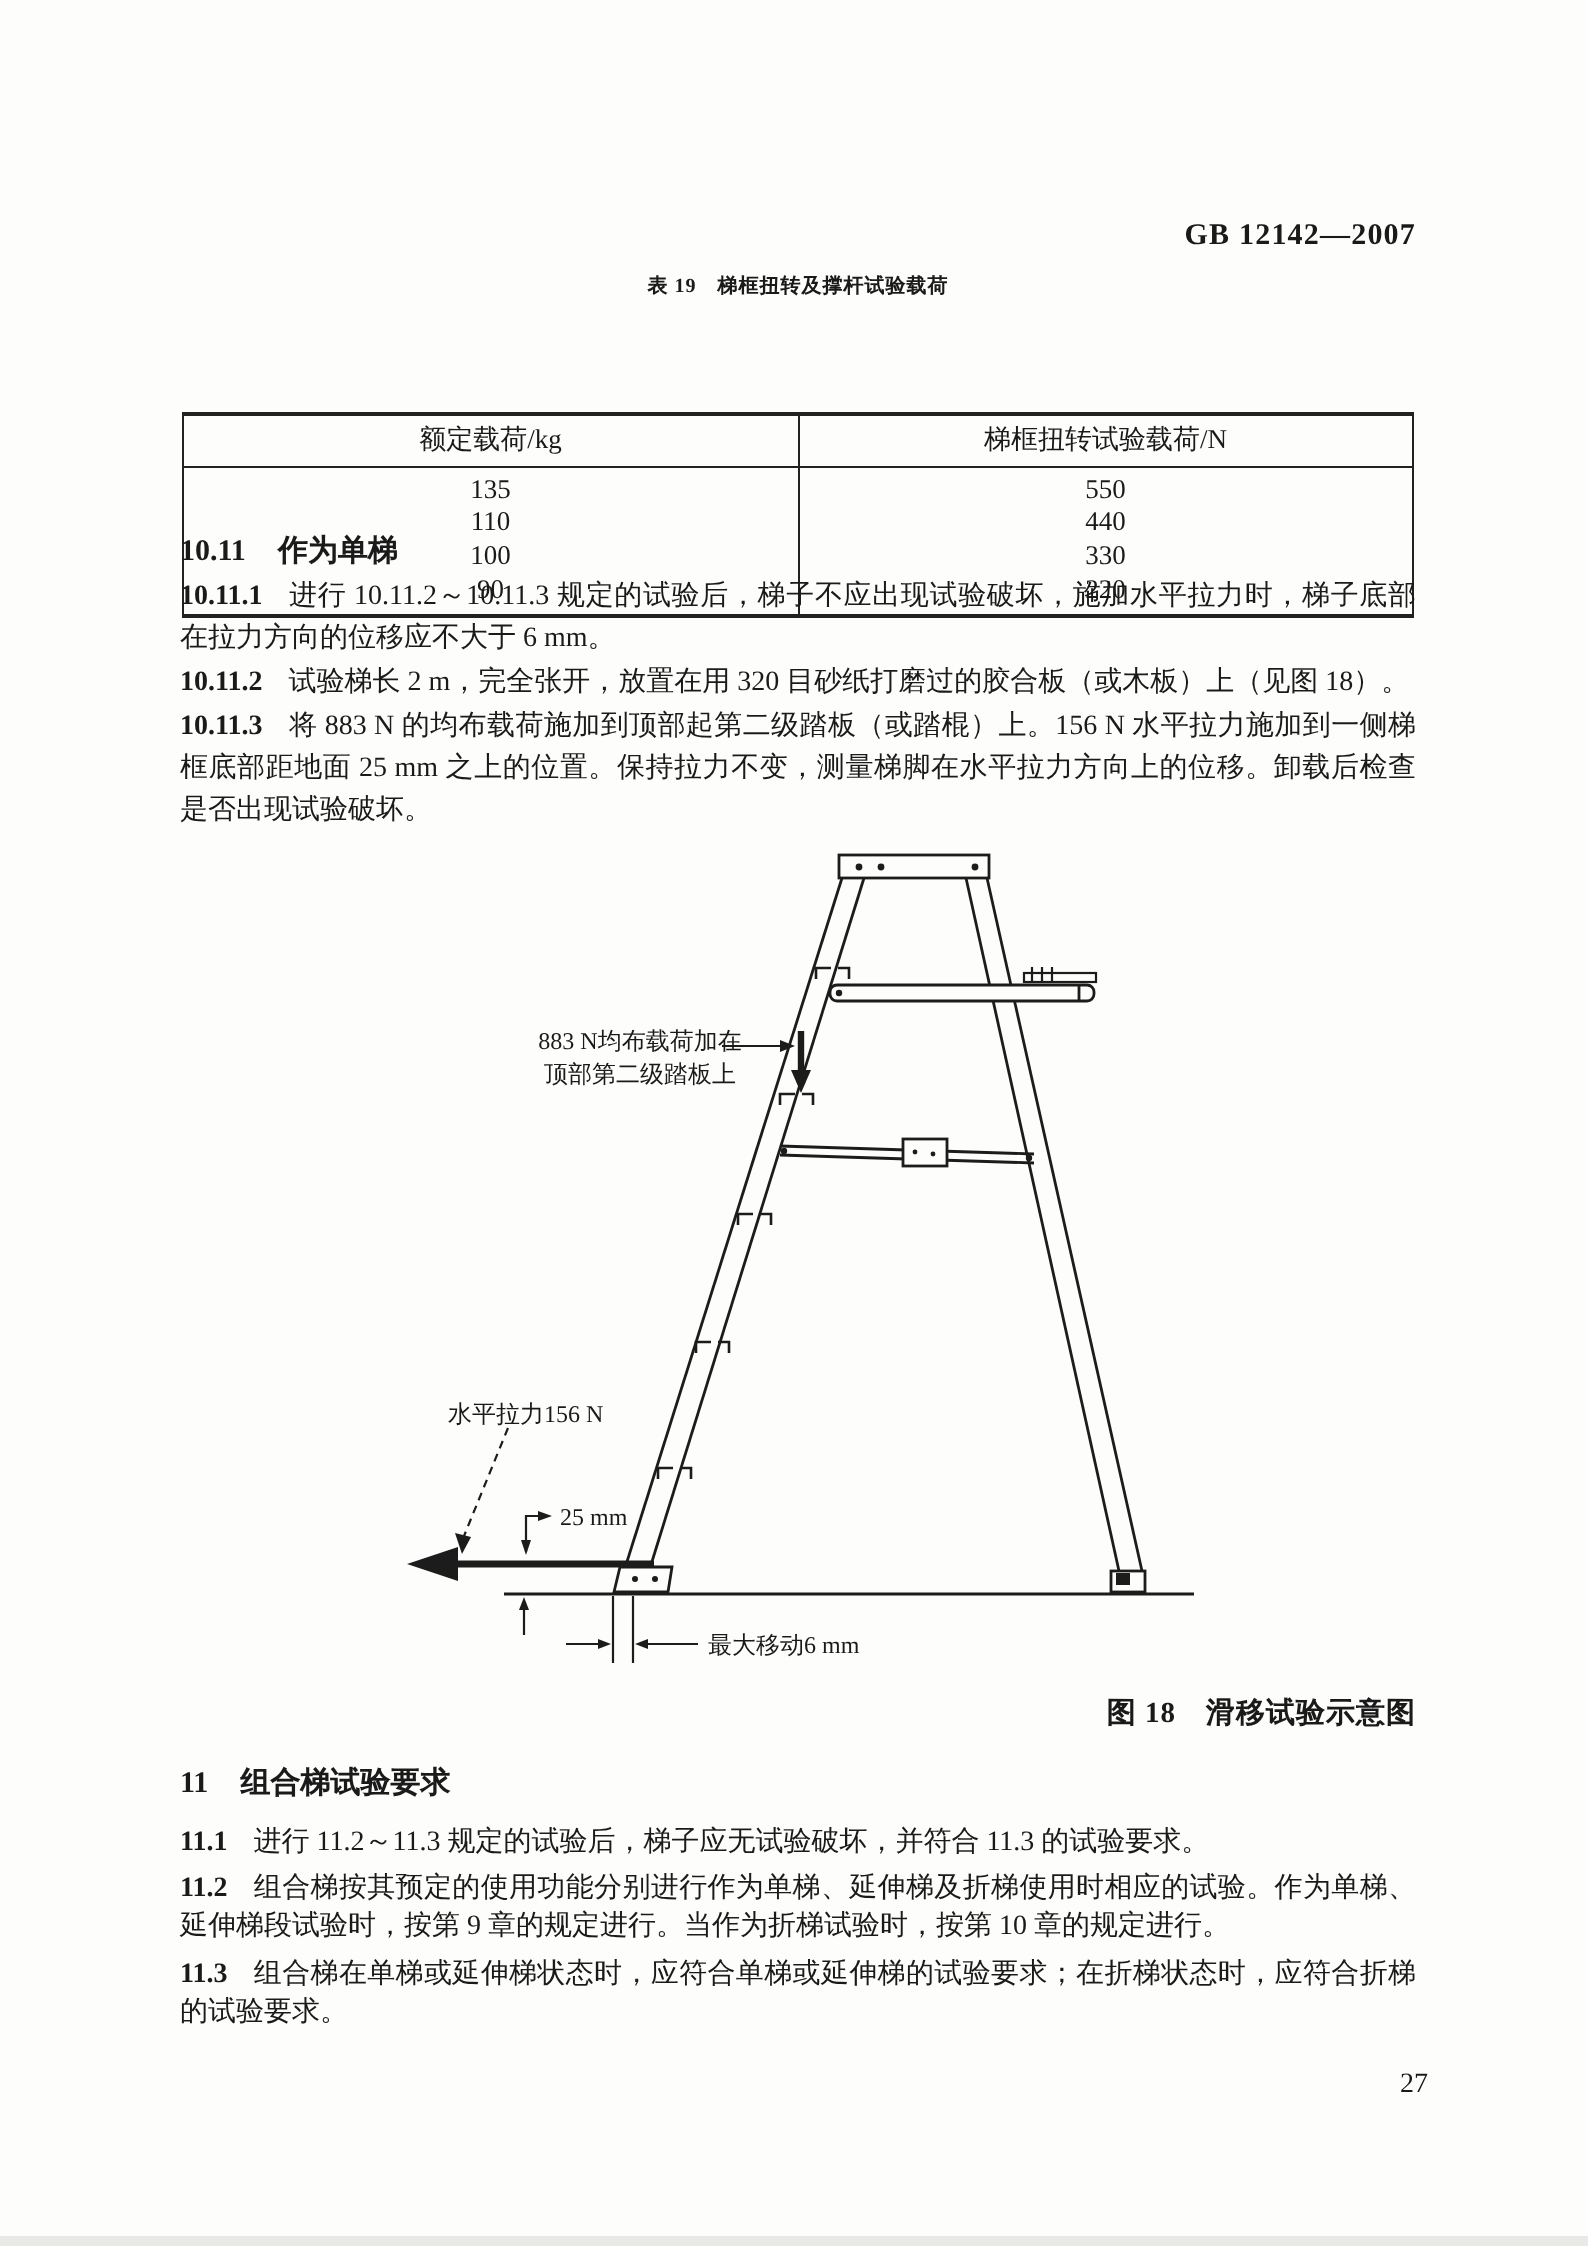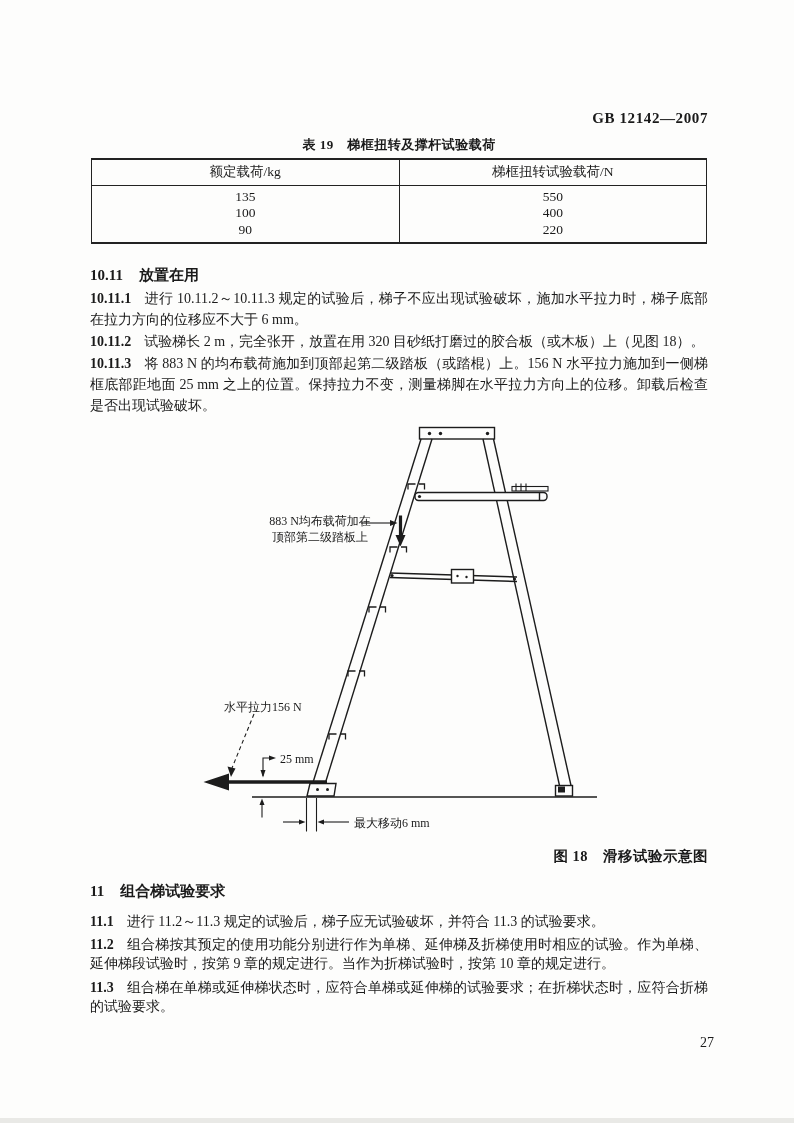--- a/index.html
+++ b/index.html
@@ -13,29 +13,29 @@
   }
   .abs { position:absolute; }
   .content-col { left:90px; width:618px; }
 
   .doc-number {
     top:98px; text-align:right;
     font-weight:bold; font-size:15px; letter-spacing:0.6px;margin-top:12px;
   }
   .table-title {
     top:136px; text-align:center;
-    font-weight:bold; font-size:13px; letter-spacing:0.5px;
+    font-weight:bold; font-size:10px; letter-spacing:0.5px;
   }
   table.t19 {
     position:absolute; top:158px; left:91px; width:616px;
     border-collapse:collapse; table-layout:fixed;
     font-size:13.5px;
   }
   table.t19 th, table.t19 td { text-align:center; font-weight:normal; }
-  table.t19 { border:1.6px solid #222; border-top-width:2px; border-bottom-width:2px; }
+  table.t19 { border:1.6px solid #222; border-top-width:2px; border-bottom-width:2px;margin-top:48px; }
   table.t19 th {
     height:26px; border-bottom:1.5px solid #222;
     font-size:13.5px;
   }
   table.t19 th + th, table.t19 td + td { border-left:1.4px solid #222; }
   table.t19 td { height:17px; padding:0; }
   table.t19 tr.first td { padding-top:3px; }
   table.t19 tr.last td { padding-bottom:4px; }
 
   .heading {
@@ -78,32 +78,36 @@
       <th>额定载荷/kg</th>
       <th>梯框扭转试验载荷/N</th>
     </tr>
   </thead>
   <tbody>
     <tr class="first">
       <td>135</td>
       <td>550</td>
     </tr>
     <tr>
+      <td>110</td>
+      <td>440</td>
+    </tr>
+    <tr>
       <td>100</td>
-      <td>400</td>
+      <td>330</td>
     </tr>
     <tr class="last">
       <td>90</td>
       <td>220</td>
     </tr>
   </tbody>
 </table>
 
 <h2 class="abs content-col heading" style="top:266px;">
-  <span class="cnum">10.11</span><span>放置在用</span>
+  <span class="cnum">10.11</span><span>作为单梯</span>
 </h2>
 
 <p class="abs content-col clause lh10" style="top:288px;">
   <span class="cnum">10.11.1</span><span>进行 10.11.2～10.11.3 规定的试验后，梯子不应出现试验破坏，施加水平拉力时，梯子底部在拉力方向的位移应不大于 6 mm。</span>
 </p>
 
 <p class="abs content-col clause lh10" style="top:331px;">
   <span class="cnum">10.11.2</span><span>试验梯长 2 m，完全张开，放置在用 320 目砂纸打磨过的胶合板（或木板）上（见图 18）。</span>
 </p>
 

